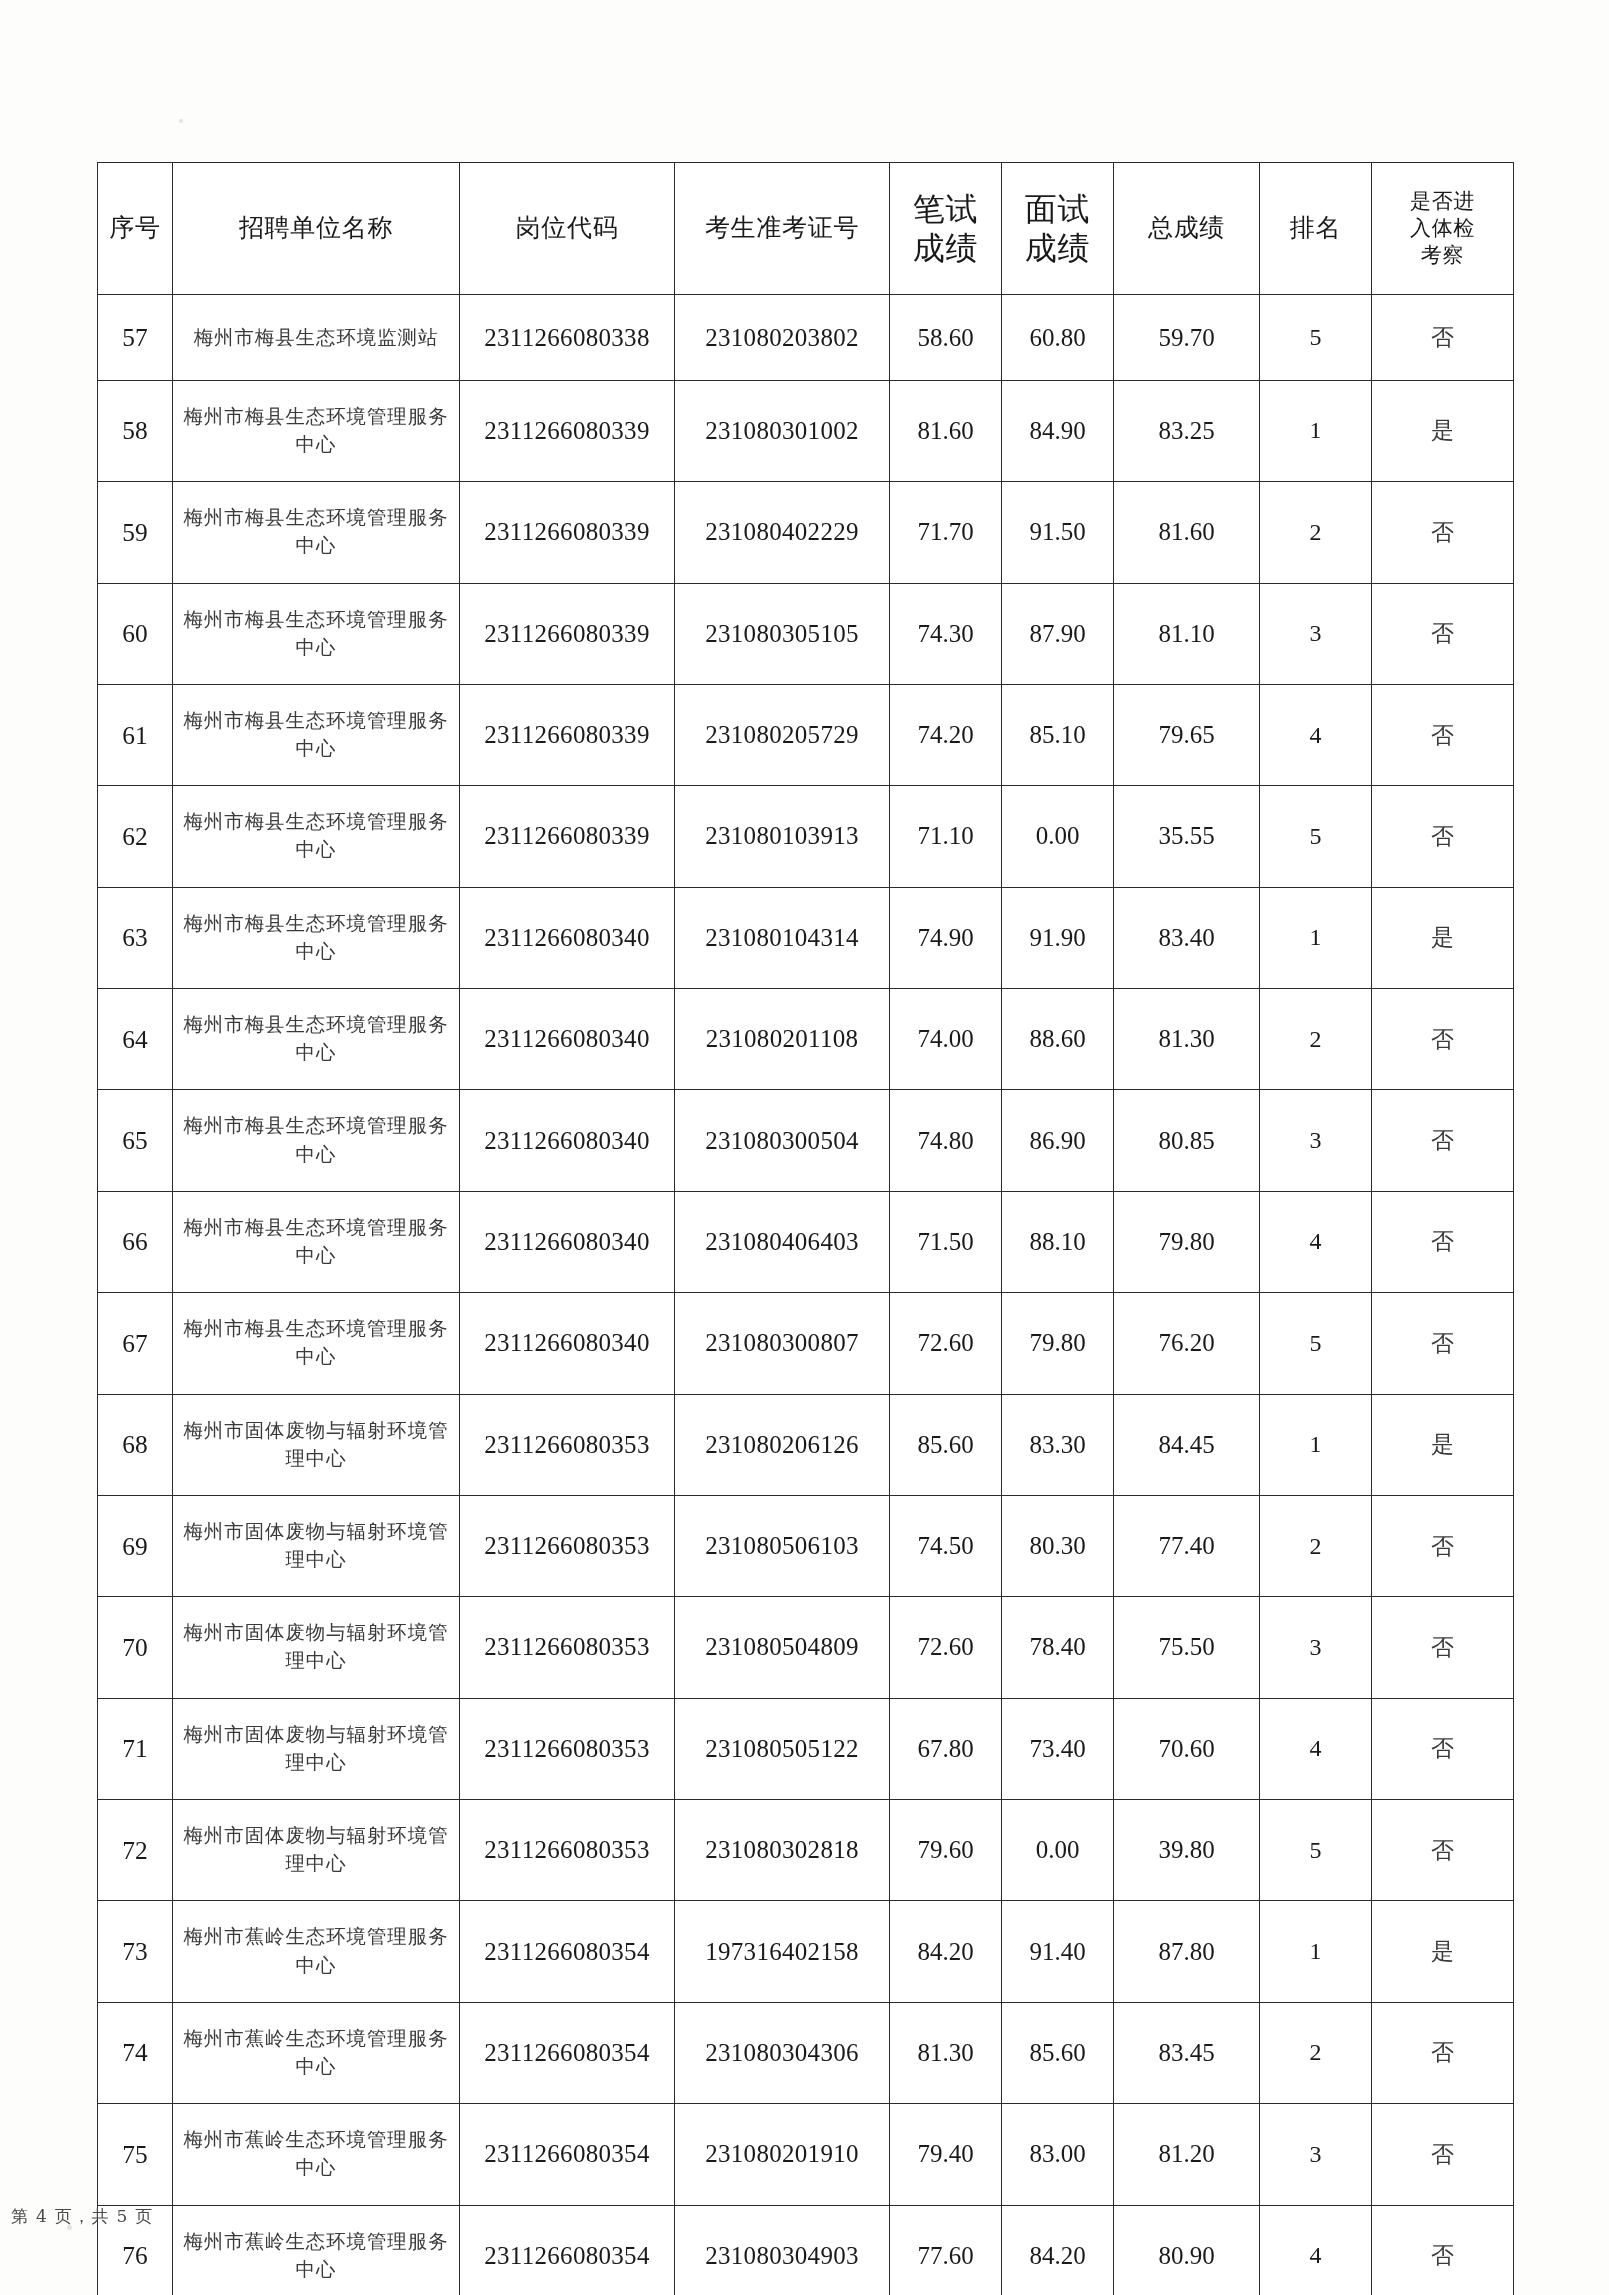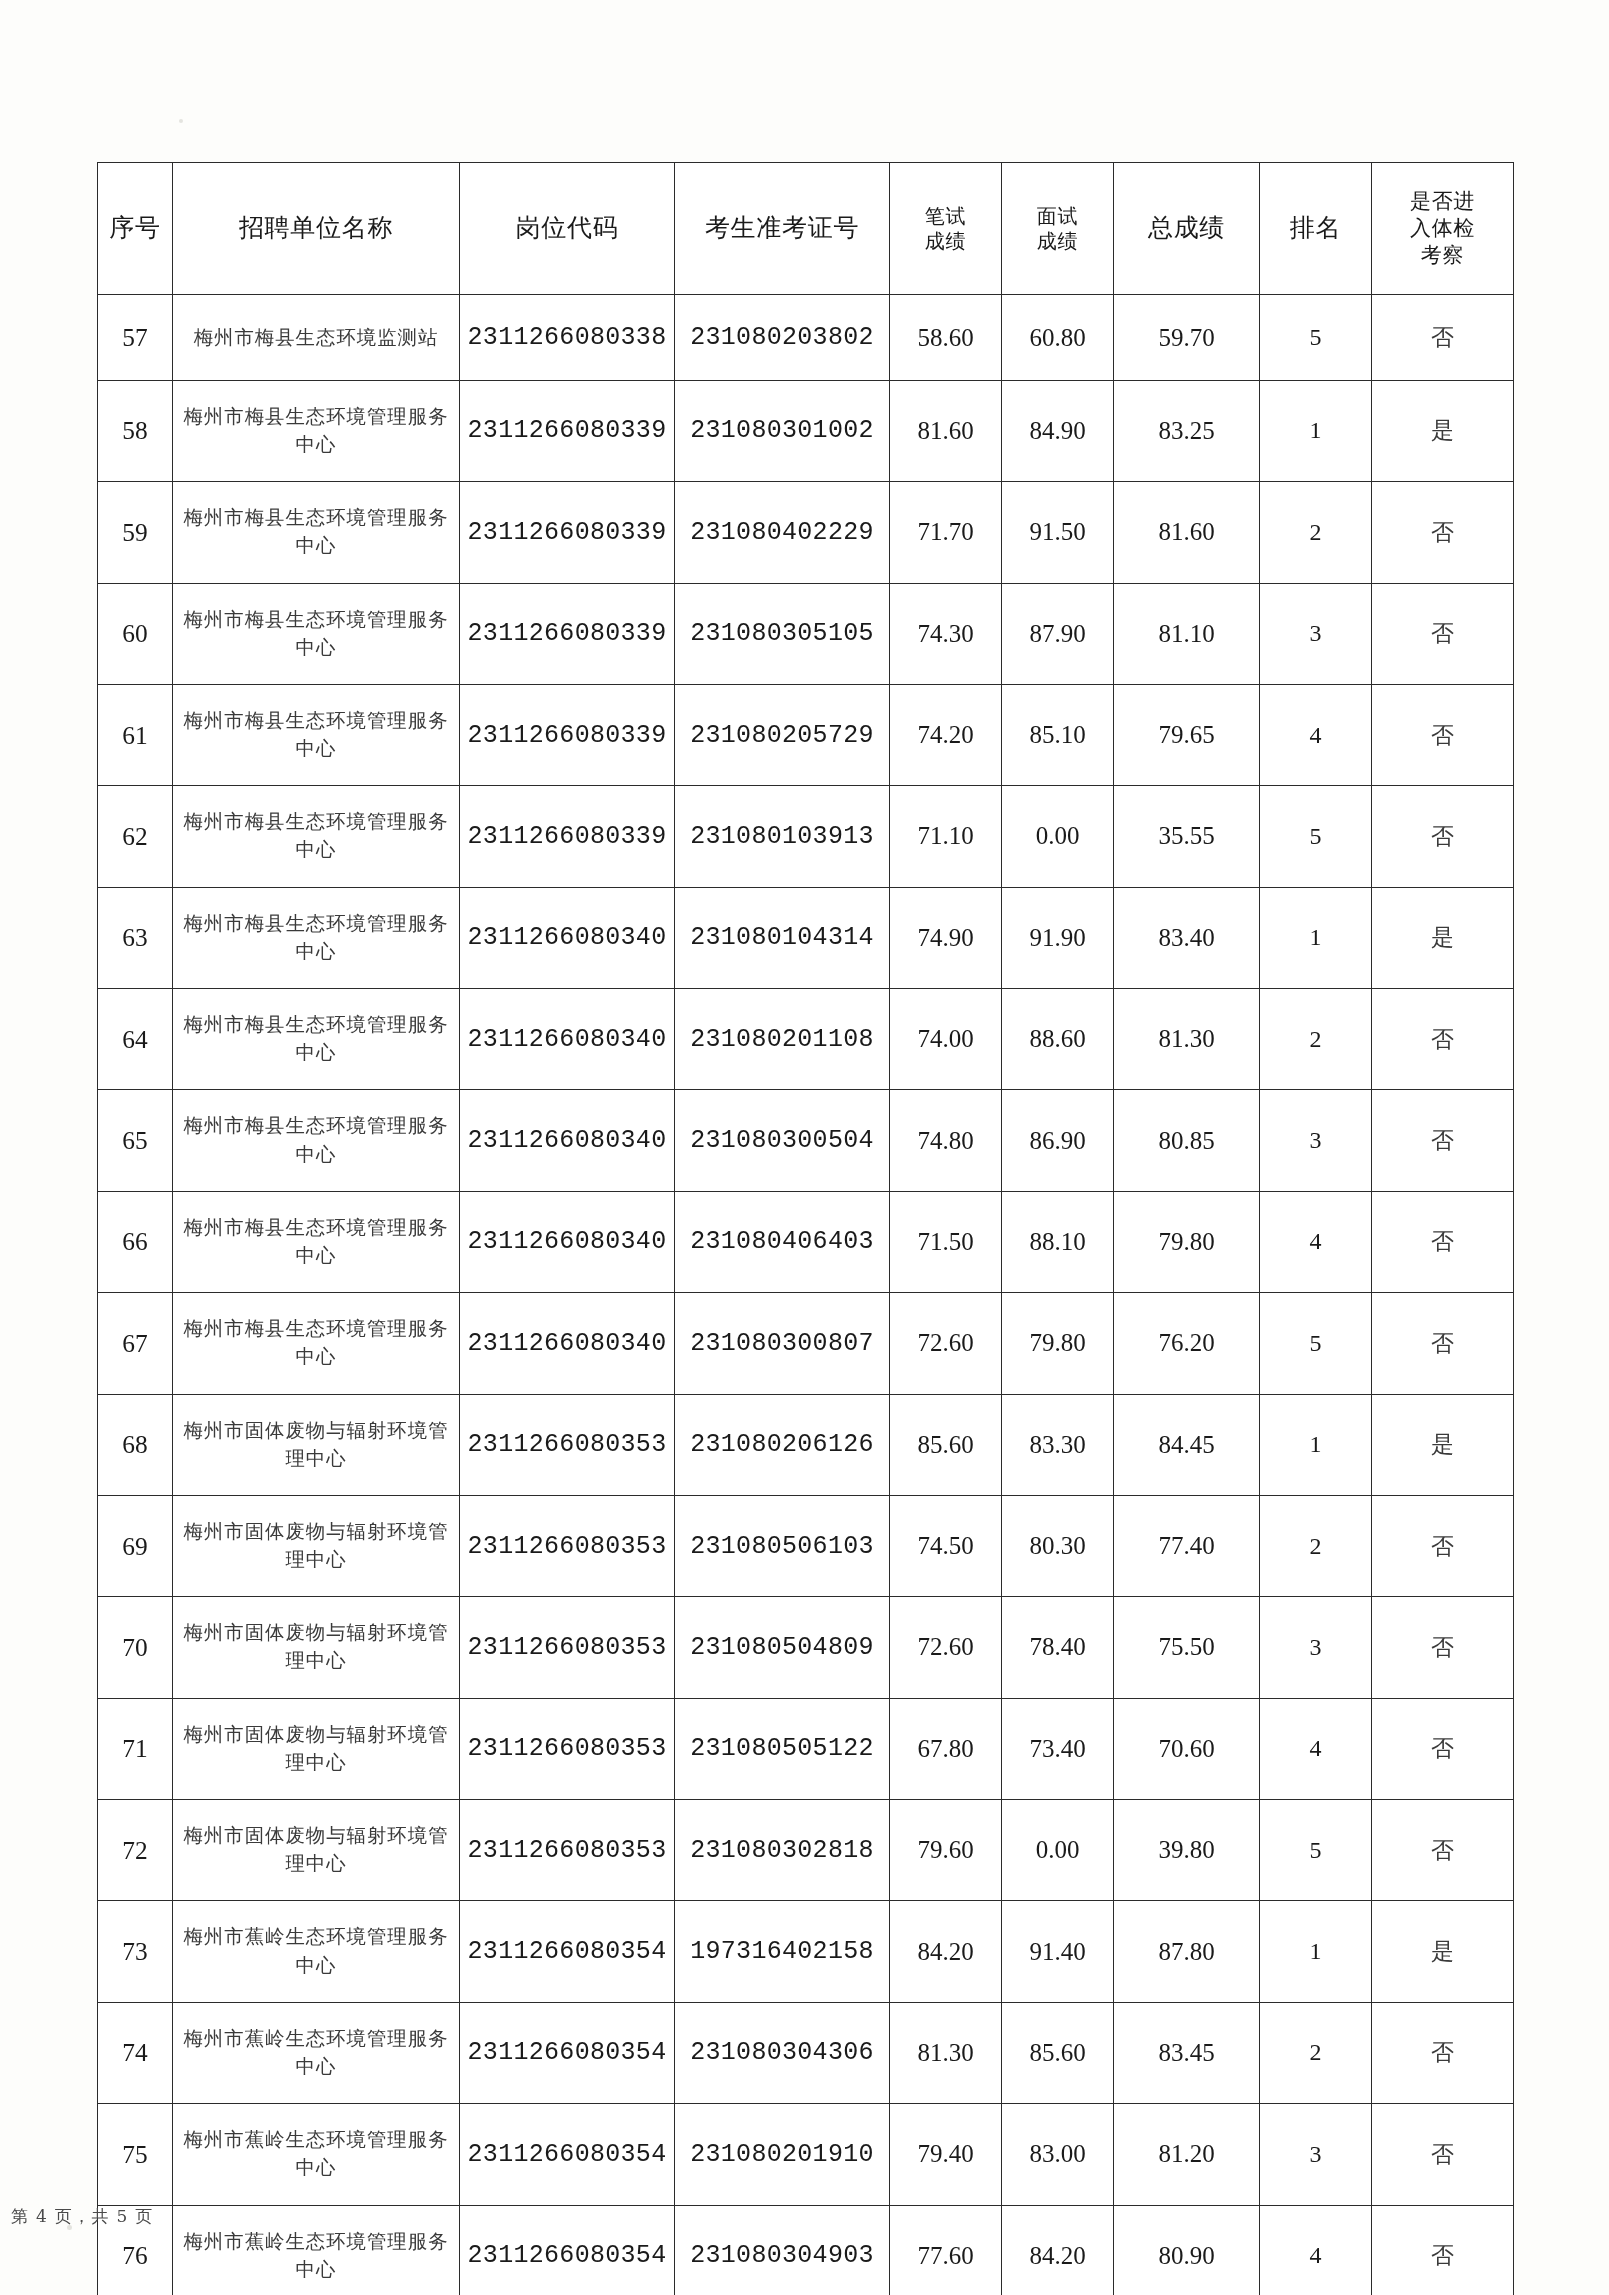--- a/index.html
+++ b/index.html
@@ -60,21 +60,21 @@
 
   thead th {
     font-family: "DejaVu Sans", "Liberation Sans", sans-serif;
     font-weight: bold;
     font-size: 25px;
     line-height: 1.22;
     height: 126px;
     letter-spacing: 0.7px;
   }
   thead th.narrow-head {
-    font-size: 20px;
+    font-size: 32px;
     text-align: center;
   }
   thead th.pass-head {
     font-size: 21px;
     line-height: 1.28;
   }
 
   tbody td {
     height: 79px;
     font-size: 24px;
@@ -86,21 +86,21 @@
   td.unit-cell {
     font-family: "DejaVu Serif", "Liberation Serif", serif;
     font-size: 19.4px;
     line-height: 1.45;
     letter-spacing: 1px;
     color: #3a3a3a;
     padding: 2.7px 9.4px;
   }
   td.num-cell {
     font-size: 25px;
-    font-family: Liberation Mono, monospace;
+    font-family: Liberation Serif, serif;
     letter-spacing: 0.3px;
   }
   td.score-cell {
     font-size: 25px;
     font-family: "Liberation Serif", serif;
   }
   td.rank-cell {
     font-size: 24px;
     font-family: "Liberation Serif", serif;
   }

